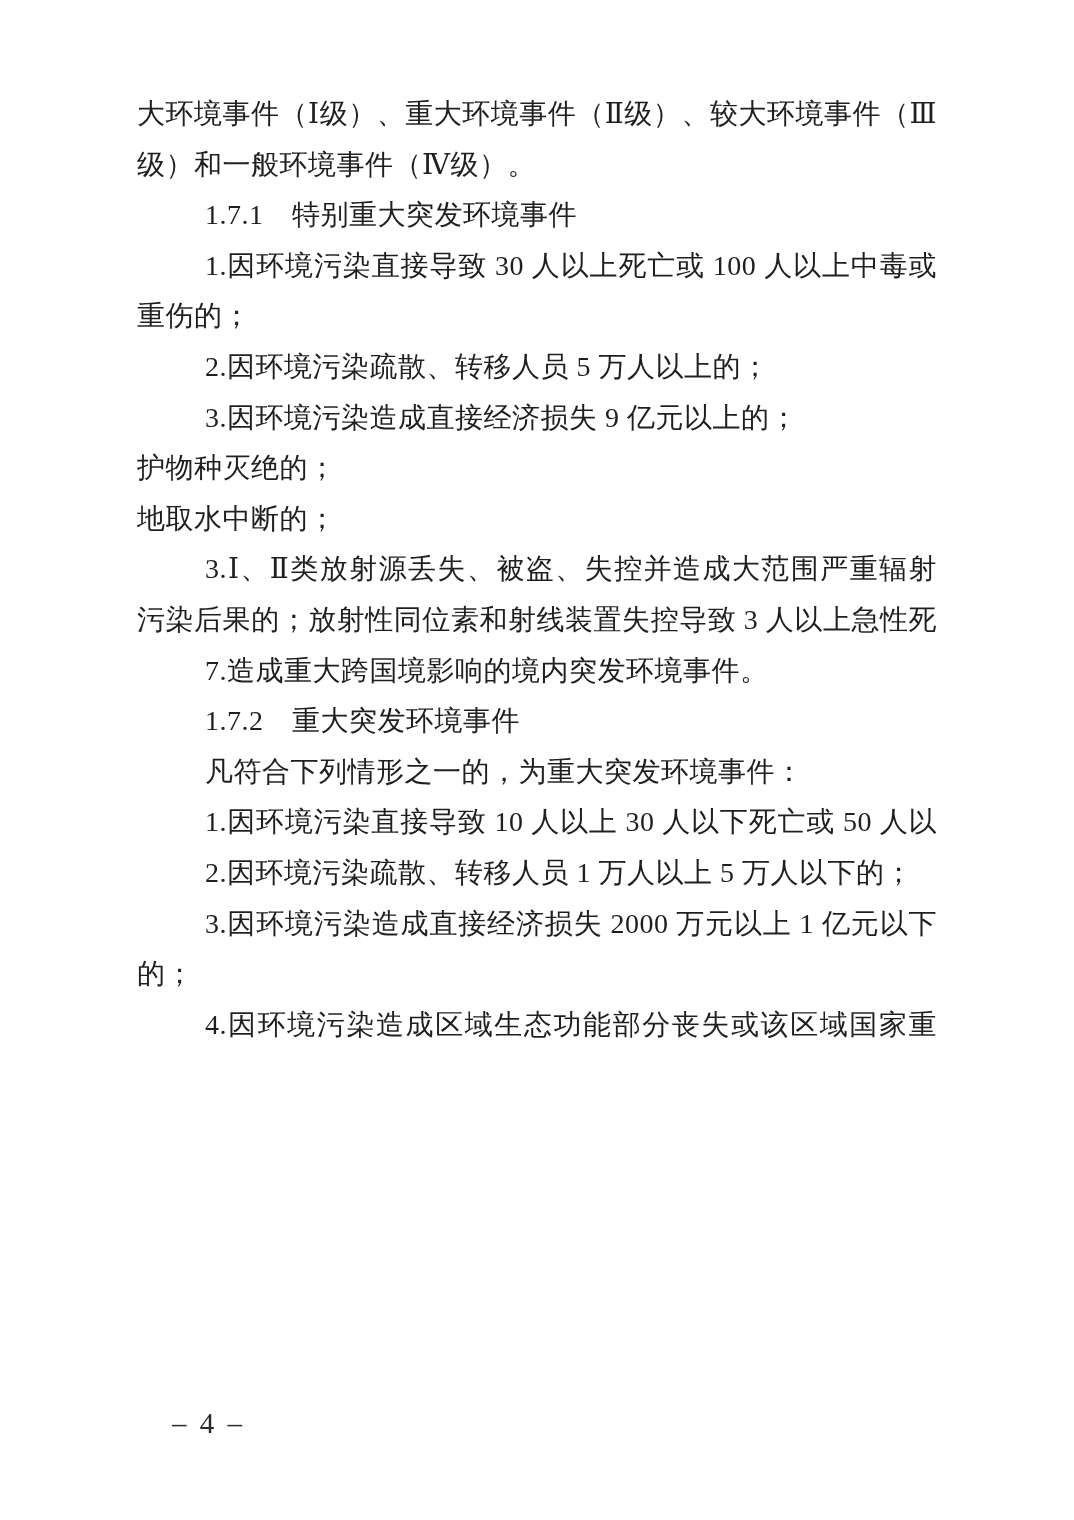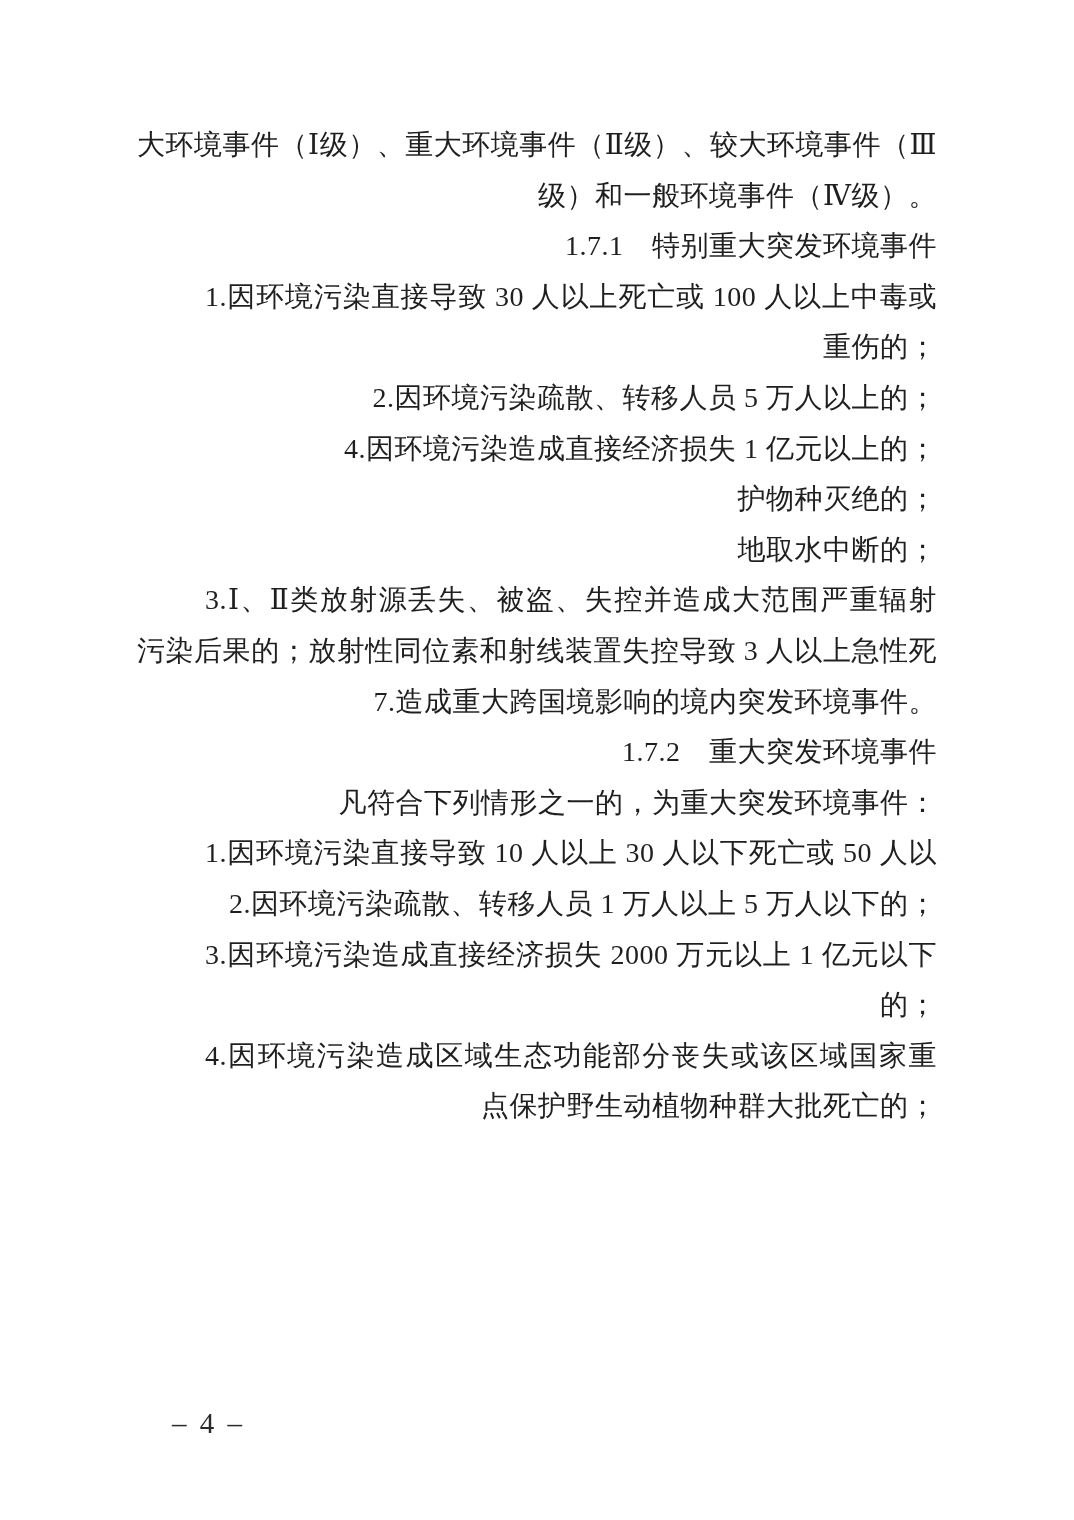--- a/index.html
+++ b/index.html
@@ -16,31 +16,30 @@
     overflow: hidden;
   }
   .page {
     position: absolute;
     inset: 0;
     background: #ffffff;
   }
   .content {
     position: absolute;
     left: 137px;
-    top: 120px;
+    top: 89px;
     width: 800px;
     font-size: 28px;
     letter-spacing: 0.5px;
   }
   .line {
     height: 50.6px;
     line-height: 50.6px;
     white-space: normal;
     overflow: visible;
-    text-align: right;
   }
   .line.indent {
     text-indent: 68px;
   }
   .line.just {
     text-align: justify;
     text-align-last: justify;
   }
   .page-footer {
     position: absolute;
@@ -56,31 +55,30 @@
 <body>
 
 <div class="page">
   <div class="content">
       <div class="line just">大环境事件（Ⅰ级）、重大环境事件（Ⅱ级）、较大环境事件（Ⅲ</div>
       <div class="line">级）和一般环境事件（Ⅳ级）。</div>
       <div class="line indent">1.7.1　特别重大突发环境事件</div>
       <div class="line indent just">1.因环境污染直接导致 30 人以上死亡或 100 人以上中毒或</div>
       <div class="line">重伤的；</div>
       <div class="line indent">2.因环境污染疏散、转移人员 5 万人以上的；</div>
-      <div class="line indent">4.因环境污染造成直接经济损失 1 亿元以上的；</div>
+      <div class="line indent">3.因环境污染造成直接经济损失 9 亿元以上的；</div>
       <div class="line">护物种灭绝的；</div>
       <div class="line">地取水中断的；</div>
       <div class="line indent just">3.Ⅰ、Ⅱ类放射源丢失、被盗、失控并造成大范围严重辐射</div>
       <div class="line just">污染后果的；放射性同位素和射线装置失控导致 3 人以上急性死</div>
       <div class="line indent">7.造成重大跨国境影响的境内突发环境事件。</div>
       <div class="line indent">1.7.2　重大突发环境事件</div>
       <div class="line indent">凡符合下列情形之一的，为重大突发环境事件：</div>
       <div class="line indent just">1.因环境污染直接导致 10 人以上 30 人以下死亡或 50 人以</div>
       <div class="line indent">2.因环境污染疏散、转移人员 1 万人以上 5 万人以下的；</div>
       <div class="line indent just">3.因环境污染造成直接经济损失 2000 万元以上 1 亿元以下</div>
       <div class="line">的；</div>
       <div class="line indent just">4.因环境污染造成区域生态功能部分丧失或该区域国家重</div>
-      <div class="line">点保护野生动植物种群大批死亡的；</div>
     </div>
   <div class="page-footer">
     <span>– 4 –</span>
   </div>
 </div>
 
 </body></html>

